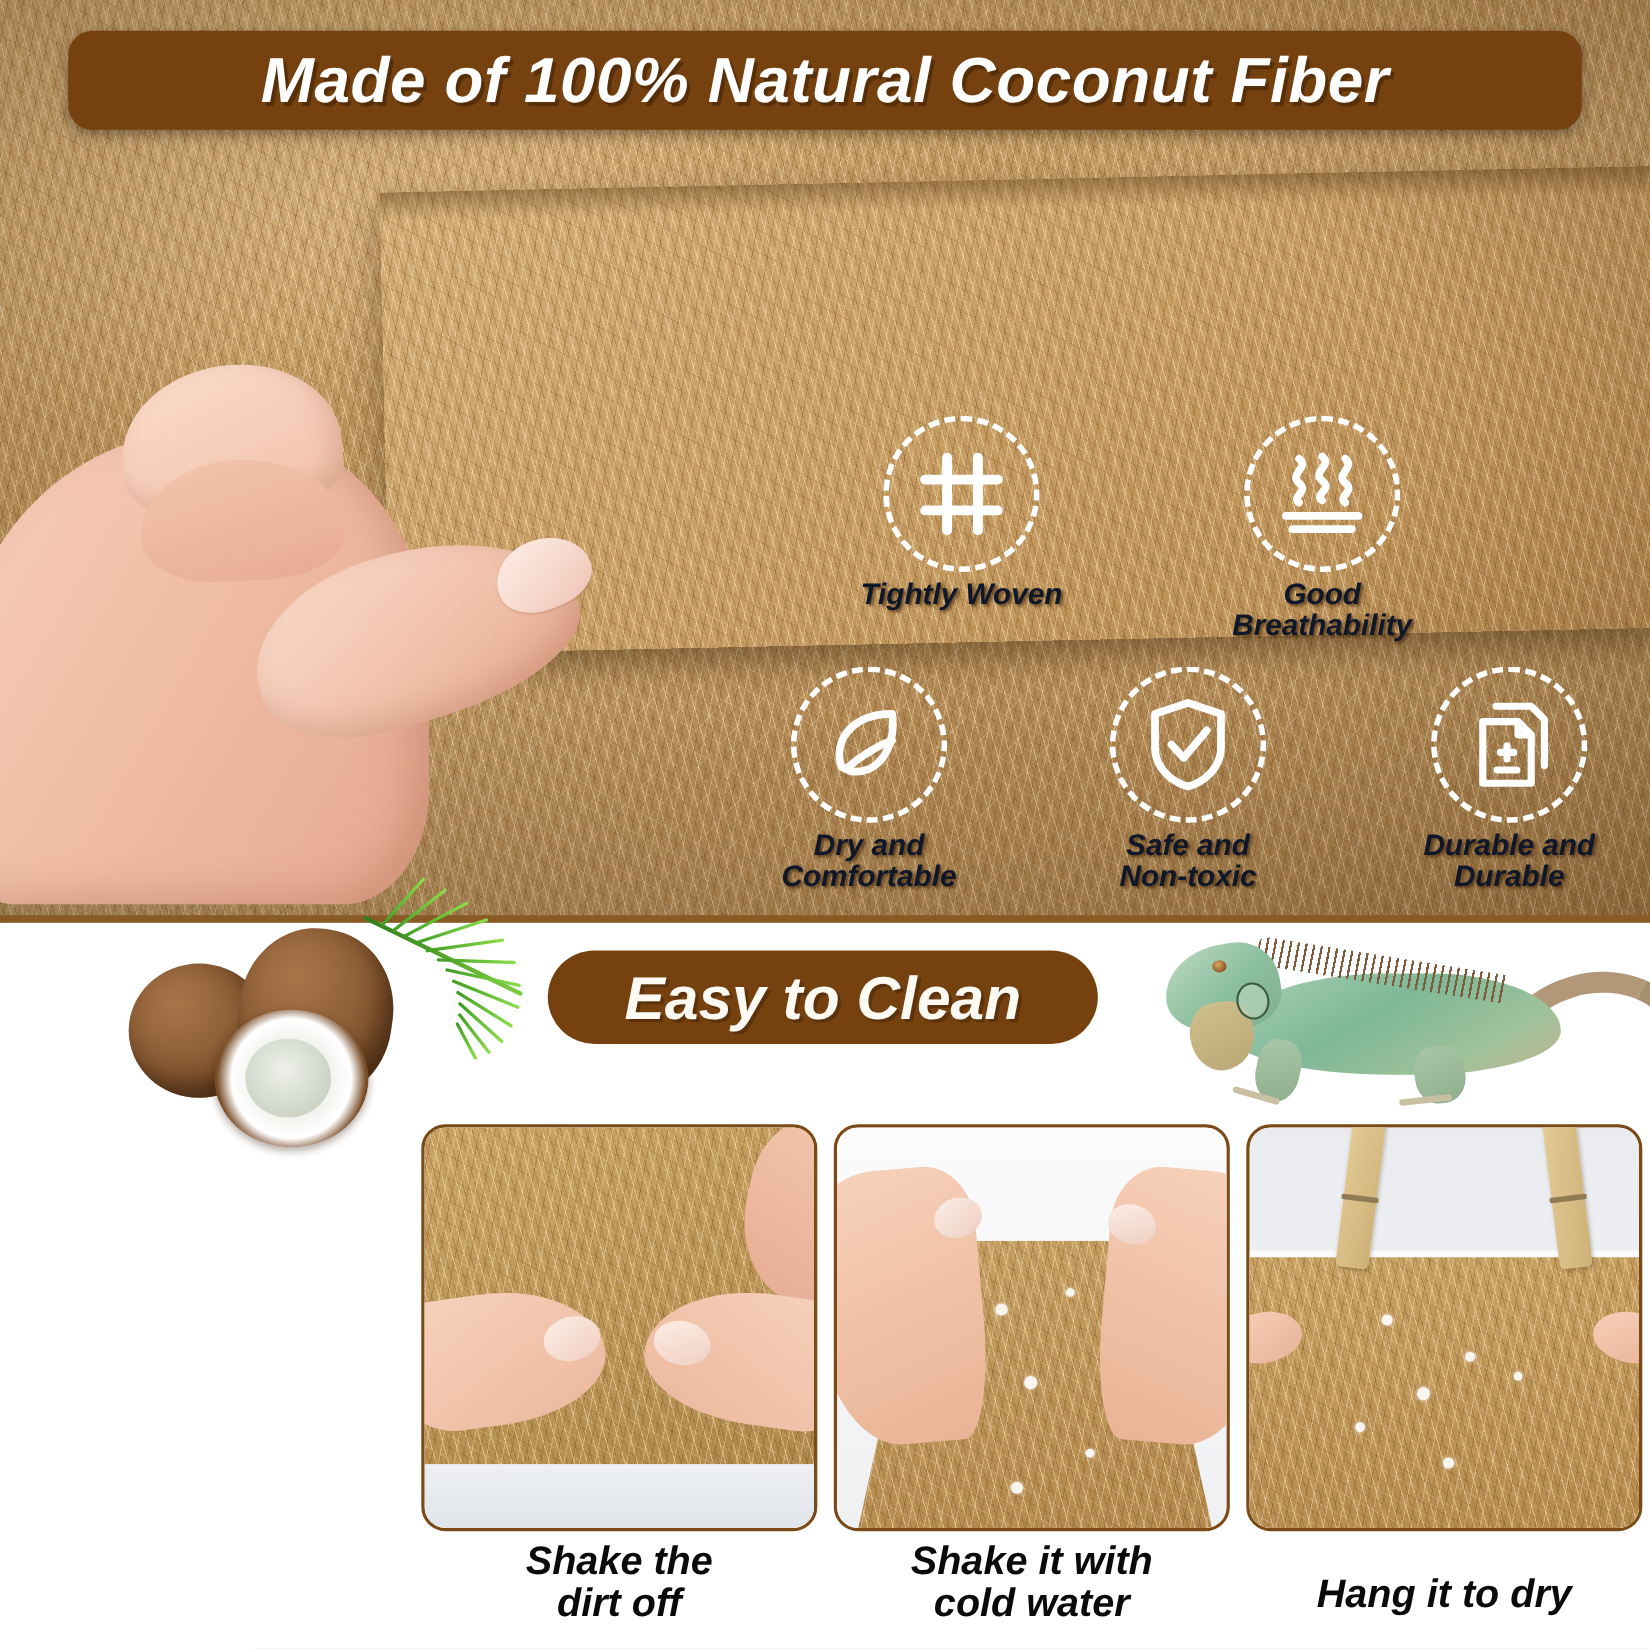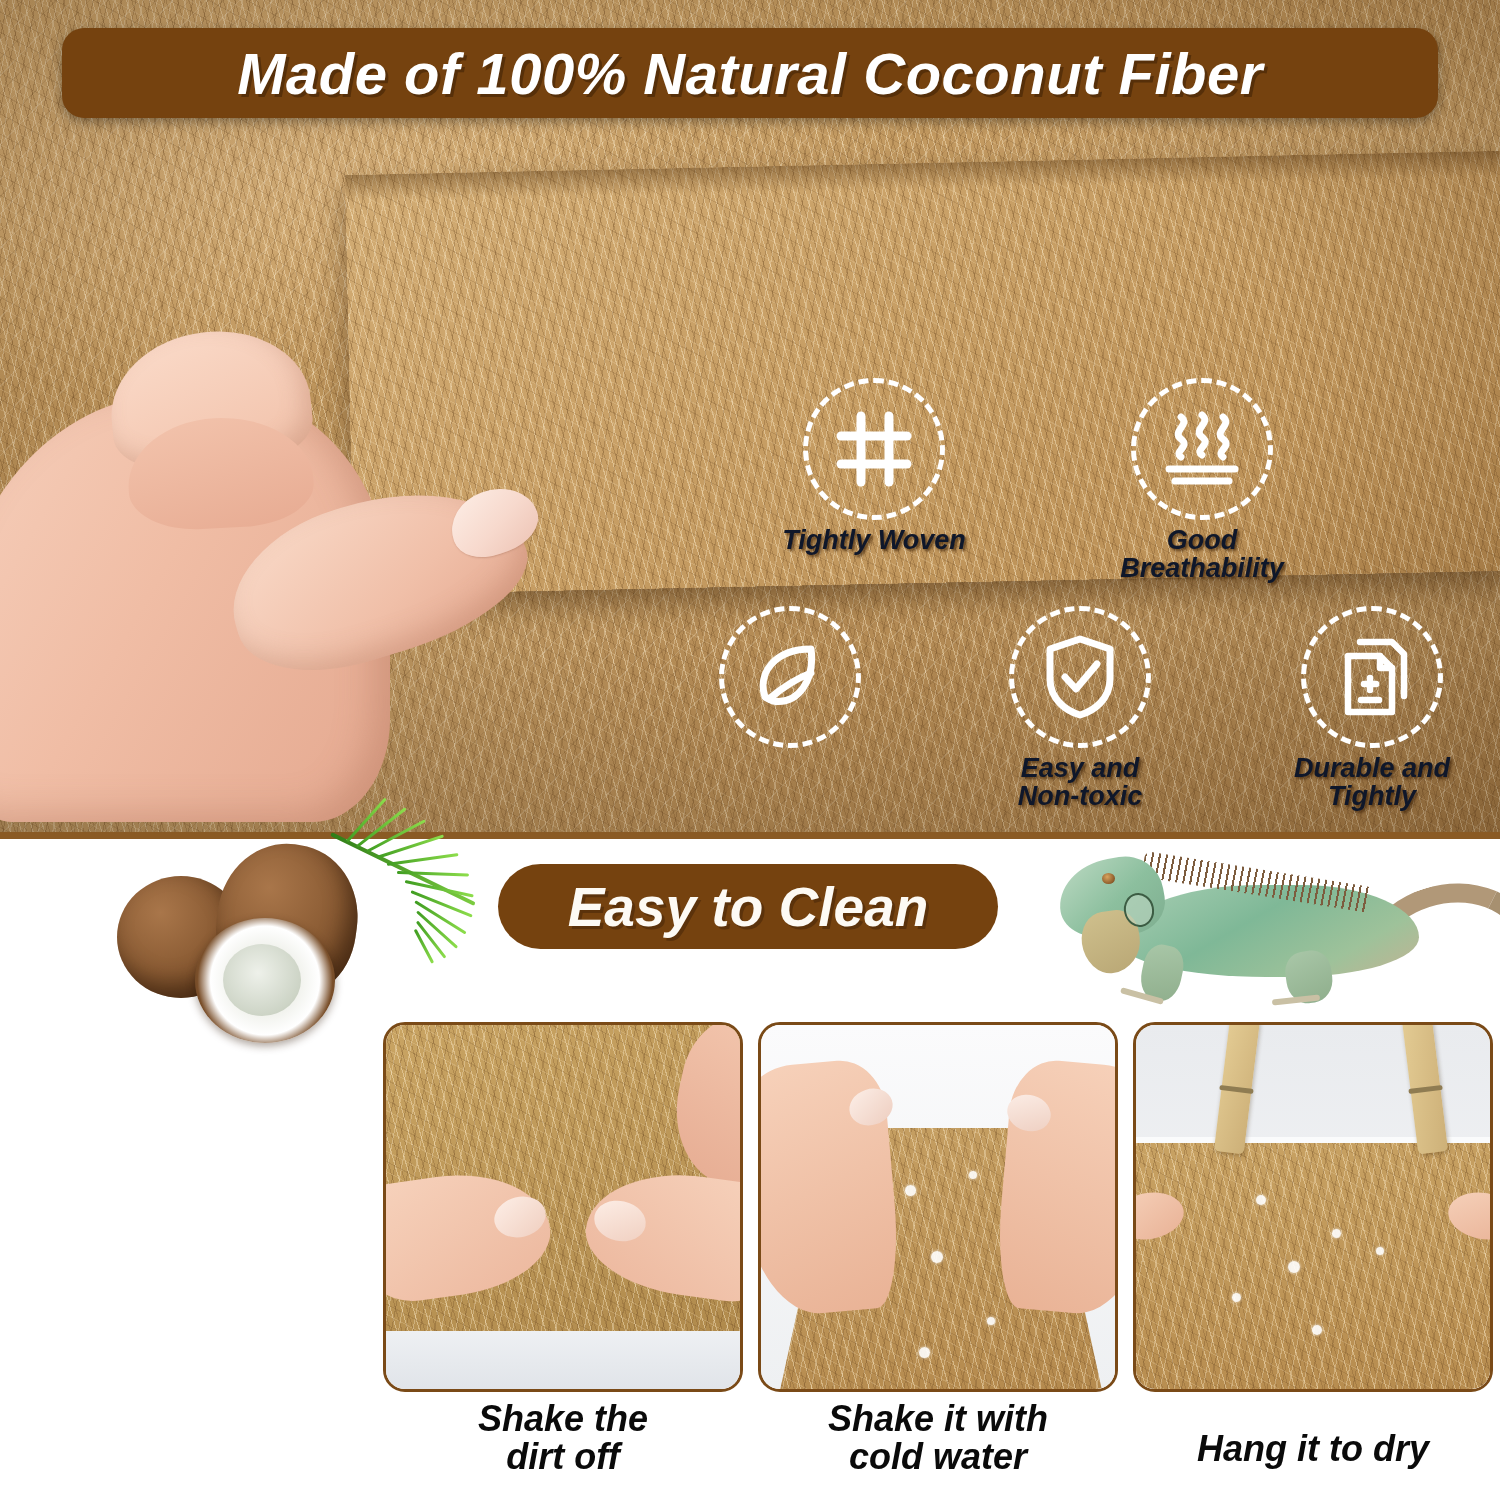--- a/index.html
+++ b/index.html
@@ -391,53 +391,57 @@
 
       <div class="feature f-dc">
         <div class="circle">
           <svg width="82" height="76" viewBox="0 0 82 76">
             <g stroke="#ffffff" stroke-width="7" stroke-linecap="round" stroke-linejoin="round" fill="none">
               <path d="M16 58 C8 34 26 10 62 10 C66 40 50 66 24 62 Z"></path>
               <path d="M20 60 C34 48 46 40 62 34"></path>
             </g>
           </svg>
         </div>
+        <div class="flabel">
+          <span>Dry and</span><br>
+          <span>Comfortable</span>
+        </div>
       </div>
 
       <div class="feature f-sn">
         <div class="circle">
           <svg width="80" height="88" viewBox="0 0 80 88">
             <g stroke="#ffffff" stroke-width="7" stroke-linecap="round" stroke-linejoin="round" fill="none">
               <path d="M40 6 L70 16 L70 46 C70 66 54 78 40 82 C26 78 10 66 10 46 L10 16 Z"></path>
               <polyline points="25,44 36,56 57,31"></polyline>
             </g>
           </svg>
         </div>
         <div class="flabel">
-          <span>Easy and</span><br>
+          <span>Safe and</span><br>
           <span>Non-toxic</span>
         </div>
       </div>
 
       <div class="feature f-dr">
         <div class="circle">
           <svg width="84" height="86" viewBox="0 0 84 86">
             <g stroke="#ffffff" stroke-width="6.5" stroke-linecap="round" stroke-linejoin="round" fill="none">
               <path d="M30 8 L62 8 L74 20 L74 62"></path>
               <path d="M18 22 L50 22 L62 34 L62 78 L18 78 Z"></path>
               <path d="M50 22 L50 34 L62 34"></path>
               <line x1="40" y1="44" x2="40" y2="56"></line>
               <line x1="34" y1="50" x2="46" y2="50"></line>
               <line x1="31" y1="66" x2="49" y2="66"></line>
             </g>
           </svg>
         </div>
         <div class="flabel">
           <span>Durable and</span><br>
-          <span>Tightly</span>
+          <span>Durable</span>
         </div>
       </div>
 
     </div>
   </div>
 
   <div class="divider"></div>
 
   <div class="midband">
 

